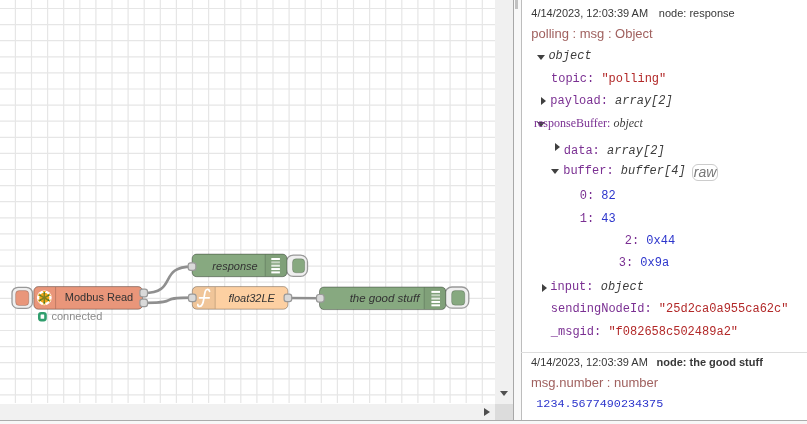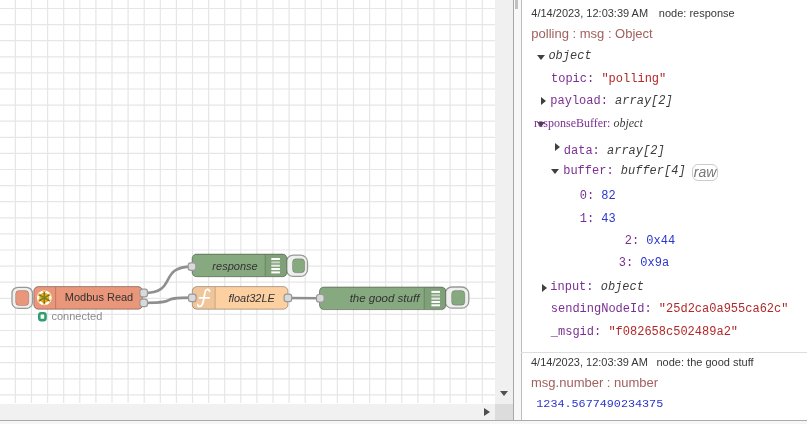--- a/index.html
+++ b/index.html
@@ -142,15 +142,15 @@
 <div class="abs mono" style="left:579.7px;top:211.5px;"><span class="k">1: </span><span class="n">43</span></div>
 <div class="abs mono" style="left:579.7px;top:234.0px;margin-left:45px;"><span class="k">2: </span><span class="n">0x44</span></div>
 <div class="abs mono" style="left:579.7px;top:256.1px;margin-left:39px;"><span class="k">3: </span><span class="n">0x9a</span></div>
 <div class="abs tri" style="left:541.5px;top:283.7px;border-left:5px solid #404040;border-top:4.2px solid transparent;border-bottom:4.2px solid transparent"></div>
 <div class="abs mono" style="left:550.3px;top:280.2px;"><span class="k">input: </span><span class="t">object</span></div>
 <div class="abs mono" style="left:550.8px;top:302.4px;"><span class="k">sendingNodeId: </span><span class="s">"25d2ca0a955ca62c"</span></div>
 <div class="abs mono" style="left:550.8px;top:324.7px;"><span class="k">_msgid: </span><span class="s">"f082658c502489a2"</span></div>
 <div class="abs" style="left:692.3px;top:163.5px;width:23.5px;height:15.5px;border:1px solid #ccc;border-radius:6px;font-size:14px;font-style:italic;color:#777;text-align:center;line-height:15px;">raw</div>
 <div class="abs" style="left:521.4px;top:351.7px;width:285.6px;height:1px;background:#ddd"></div>
 <div class="abs meta" style="left:531px;top:356.2px;">4/14/2023, 12:03:39 AM</div>
-<div class="abs meta" style="left:656.5px;top:356.2px;">node: the good stuff</div>
+<div class="abs meta" style="left:656.5px;top:356.2px;font-weight:bold;">node: the good stuff</div>
 <div class="abs mpath" style="left:531px;top:375px;">msg.number : number</div>
 <div class="abs mono" style="left:536.3px;top:396.5px;font-size:11.75px;"><span class="n">1234.5677490234375</span></div>
 
 </body></html>

